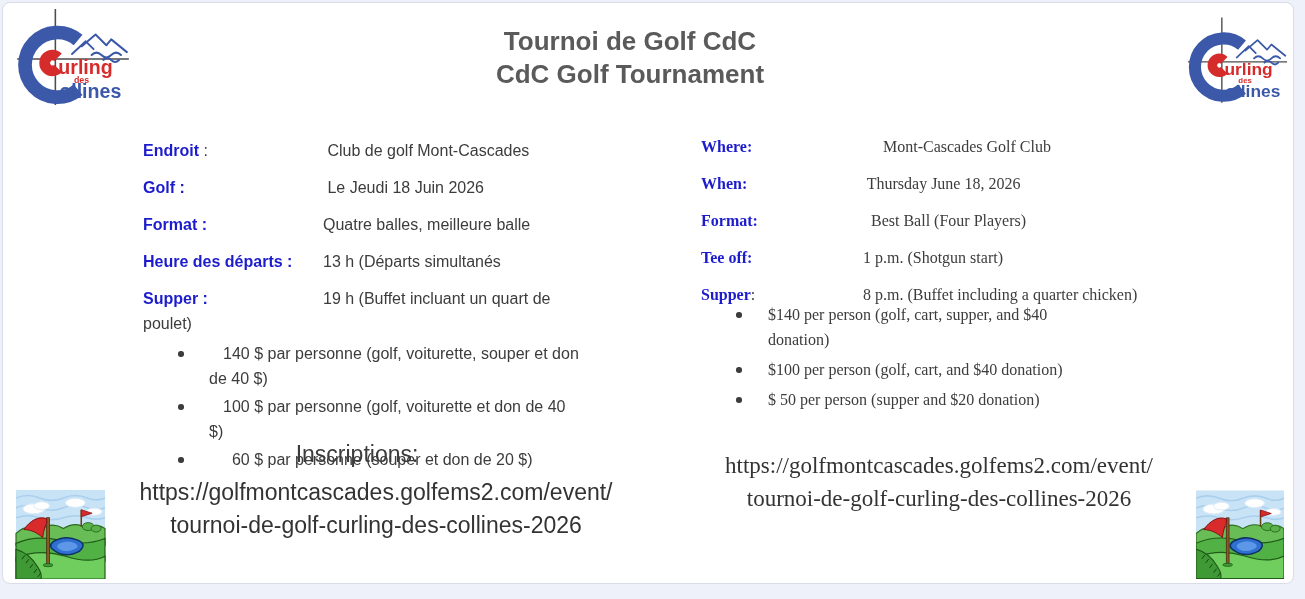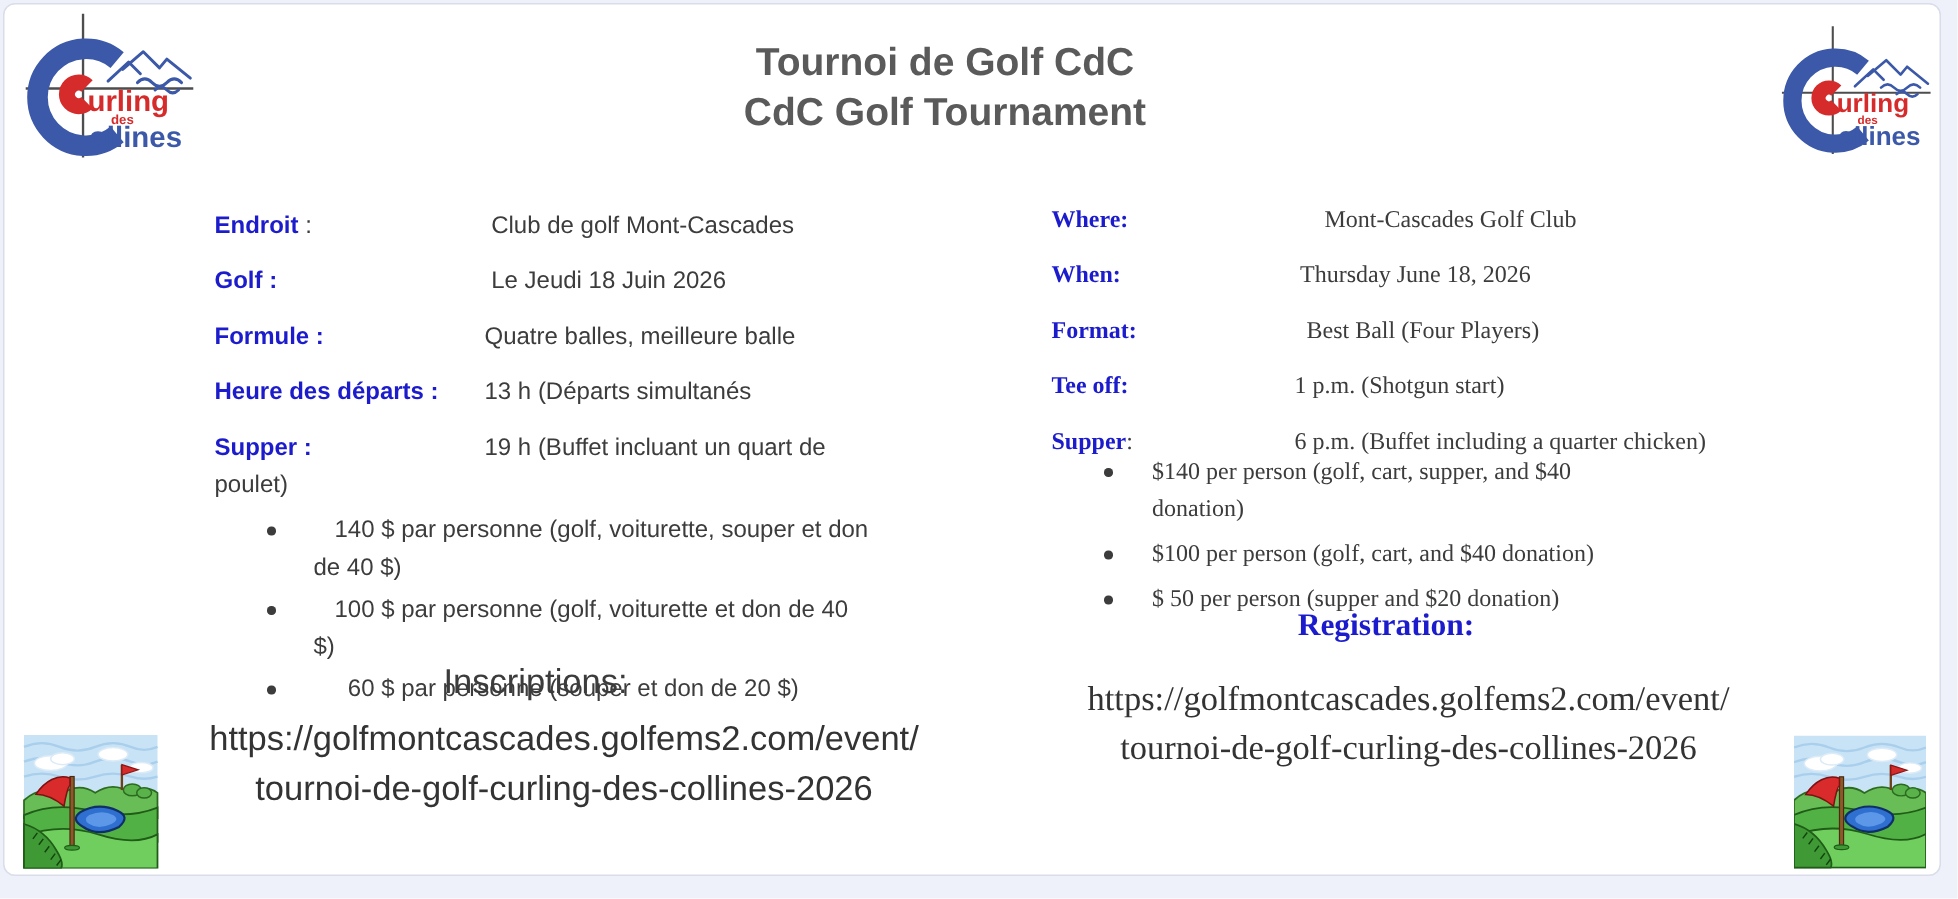--- a/index.html
+++ b/index.html
@@ -135,21 +135,21 @@
 
   <div class="col col-fr">
     <div class="info fr-info">
       <p class="row">
         <span class="lbl"><span class="lbl-b">Endroit</span><span class="sfx"> :</span></span><span class="val"> Club de golf Mont-Cascades</span>
       </p>
       <p class="row">
         <span class="lbl"><span class="lbl-b">Golf :</span><span class="sfx"></span></span><span class="val"> Le Jeudi 18 Juin 2026</span>
       </p>
       <p class="row">
-        <span class="lbl"><span class="lbl-b">Formule :</span><span class="sfx"></span></span><span class="val">Quatre balles, meilleure balle</span>
+        <span class="lbl"><span class="lbl-b">Format :</span><span class="sfx"></span></span><span class="val">Quatre balles, meilleure balle</span>
       </p>
       <p class="row">
         <span class="lbl"><span class="lbl-b">Heure des départs :</span><span class="sfx"></span></span><span class="val">13 h (Départs simultanés</span>
       </p>
       <p class="row">
         <span class="lbl"><span class="lbl-b">Supper :</span><span class="sfx"></span></span><span class="val">19 h (Buffet incluant un quart de poulet)</span>
       </p>
     </div>
 
     <ul class="bullets fr-bullets">
@@ -173,31 +173,30 @@
       <p class="row">
         <span class="lbl"><span class="lbl-b">When:</span><span class="sfx"></span></span><span class="val"> Thursday June 18, 2026</span>
       </p>
       <p class="row">
         <span class="lbl"><span class="lbl-b">Format:</span><span class="sfx"></span></span><span class="val">  Best Ball (Four Players)</span>
       </p>
       <p class="row">
         <span class="lbl"><span class="lbl-b">Tee off:</span><span class="sfx"></span></span><span class="val">1 p.m. (Shotgun start)</span>
       </p>
       <p class="row">
-        <span class="lbl"><span class="lbl-b">Supper</span><span class="sfx">:</span></span><span class="val">6 p.m. (Buffet including a quarter chicken)</span>
+        <span class="lbl"><span class="lbl-b">Supper</span><span class="sfx">:</span></span><span class="val">8 p.m. (Buffet including a quarter chicken)</span>
       </p>
     </div>
 
     <ul class="bullets en-bullets">
       <li>$140 per person (golf, cart, supper, and $40 donation)</li>
       <li>$100 per person (golf, cart, and $40 donation)</li>
       <li>$ 50 per person (supper and $20 donation)</li>
     </ul>
 
-    <div class="en-heading">Registration:</div>
     <div class="url en-url">
       <div>https://golfmontcascades.golfems2.com/event/</div>
       <div>tournoi-de-golf-curling-des-collines-2026</div>
     </div>
   </div>
 
   <div class="golf-left">
     <svg viewBox="0 0 90 90" width="91" height="89">
       <rect x="0" y="0" width="90" height="90" fill="#c9e3f6"></rect>
       <g fill="none" stroke="#aacfec" stroke-width="1.6">

